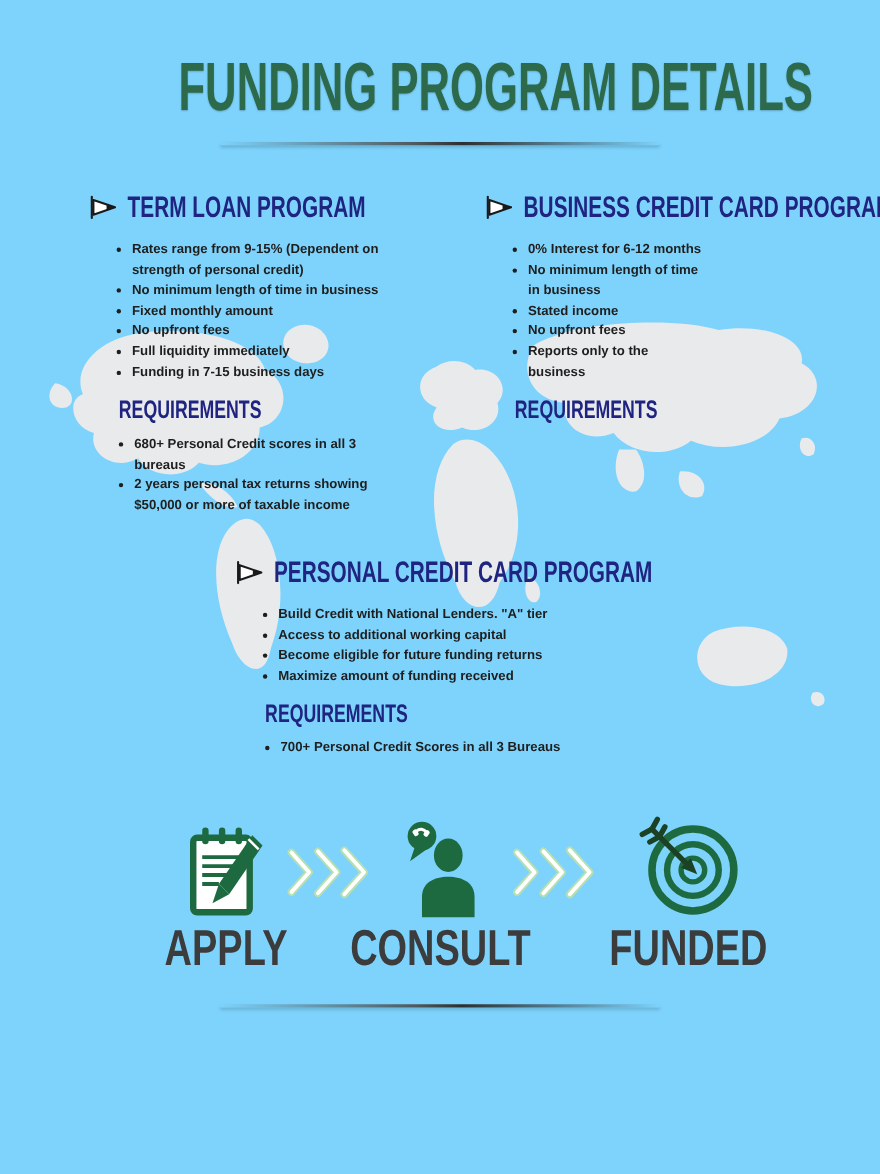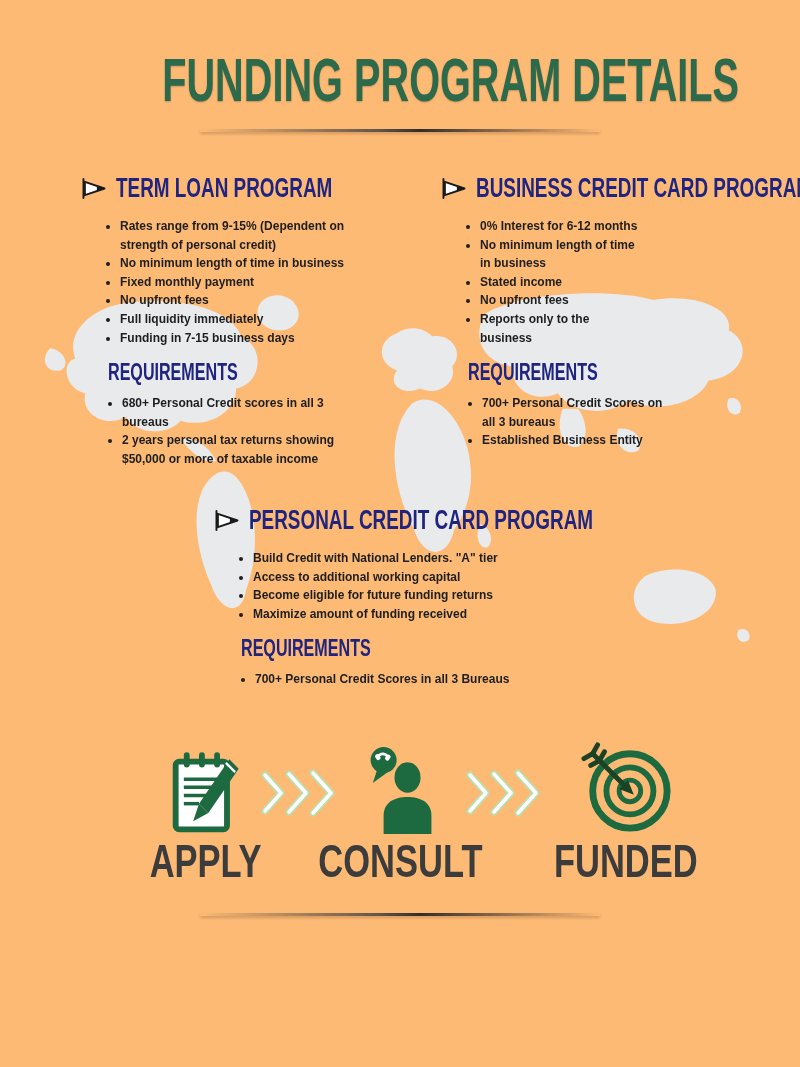--- a/index.html
+++ b/index.html
@@ -1,19 +1,19 @@
 <!DOCTYPE html>
 <html><head>
 <meta charset="utf-8">
 <style>
   * { margin:0; padding:0; box-sizing:border-box; }
   html,body { background:#fff; }
   .page {
     position:relative; width:800px; height:1067px;
-    background:#fdba74; overflow:hidden;
+    background:#7dd3fc; overflow:hidden;
     font-family:"Liberation Sans", sans-serif;
   }
   
   .map-wrap { position:absolute; left:28px; top:288px; width:748px; height:382px; z-index:0; }
   .map-wrap svg { width:100%; height:100%; }
 
   .content { position:relative; z-index:1; }
 
   
   .title-block { position:absolute; left:0; top:44px; width:800px; text-align:center; }
@@ -108,21 +108,21 @@
           <path d="M3 2 L3 22" stroke="#1a1a1a" stroke-width="2" stroke-linecap="round"></path>
           <path d="M4.5 5 L25 12 L4.5 19 Z" fill="#ffffff" stroke="#1a1a1a" stroke-width="2" stroke-linejoin="round"></path>
           <path d="M17 9.6 L24 12 L17 14.4 Z" fill="#1a1a1a"></path>
         </svg>
         <span class="cond">TERM LOAN PROGRAM</span>
       </div>
       <ul class="bullets">
         <li>Rates range from 9-15% (Dependent on
 strength of personal credit)</li>
         <li>No minimum length of time in business</li>
-        <li>Fixed monthly payment</li>
+        <li>Fixed monthly amount</li>
         <li>No upfront fees</li>
         <li>Full liquidity immediately</li>
         <li>Funding in 7-15 business days</li>
       </ul>
       <div class="req">
         <div class="req-head">
           <span class="cond">REQUIREMENTS</span>
         </div>
         <ul class="bullets">
           <li>680+ Personal Credit scores in all 3
@@ -148,25 +148,20 @@
 in business</li>
         <li>Stated income</li>
         <li>No upfront fees</li>
         <li>Reports only to the
 business</li>
       </ul>
       <div class="req">
         <div class="req-head">
           <span class="cond">REQUIREMENTS</span>
         </div>
-        <ul class="bullets">
-          <li>700+ Personal Credit Scores on
-all 3 bureaus</li>
-          <li>Established Business Entity</li>
-        </ul>
       </div>
     </div>
 
     <div class="col personal">
       <div class="prog-head">
         <svg viewBox="0 0 28 24">
           <path d="M3 2 L3 22" stroke="#1a1a1a" stroke-width="2" stroke-linecap="round"></path>
           <path d="M4.5 5 L25 12 L4.5 19 Z" fill="#ffffff" stroke="#1a1a1a" stroke-width="2" stroke-linejoin="round"></path>
           <path d="M17 9.6 L24 12 L17 14.4 Z" fill="#1a1a1a"></path>
         </svg>

